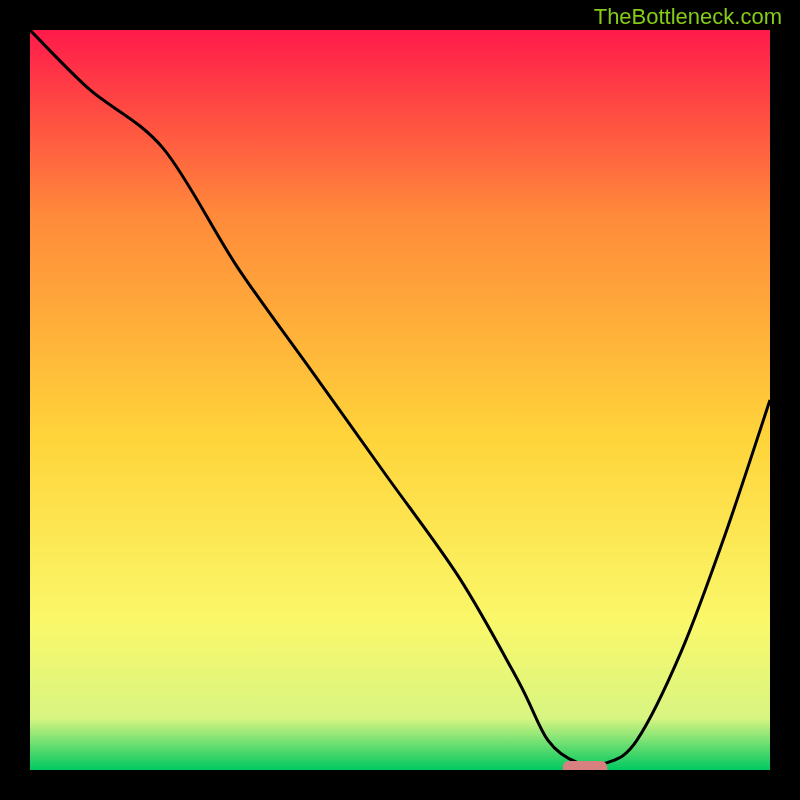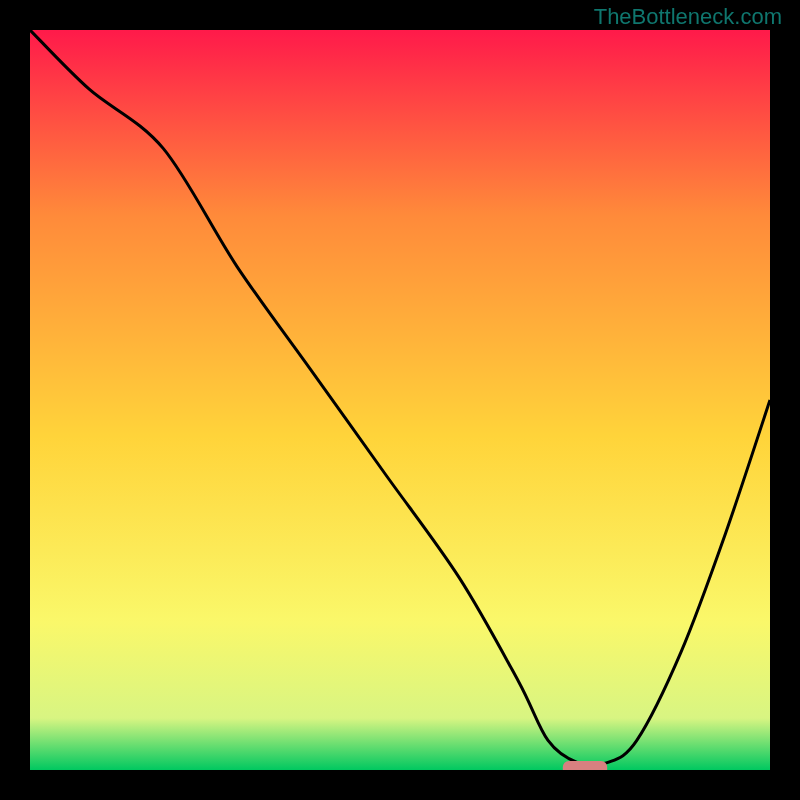--- a/index.html
+++ b/index.html
@@ -8,21 +8,21 @@
     background: #000;
     width: 800px;
     height: 800px;
     position: relative;
     font-family: Arial, sans-serif;
   }
   .watermark {
     position: absolute;
     top: 4px;
     right: 18px;
-    color: #0f766e;
+    color: #84cc16;
     font-size: 22px;
     font-weight: 500;
     z-index: 10;
   }
   .plot-area {
     position: absolute;
     left: 30px;
     top: 30px;
     width: 740px;
     height: 740px;

